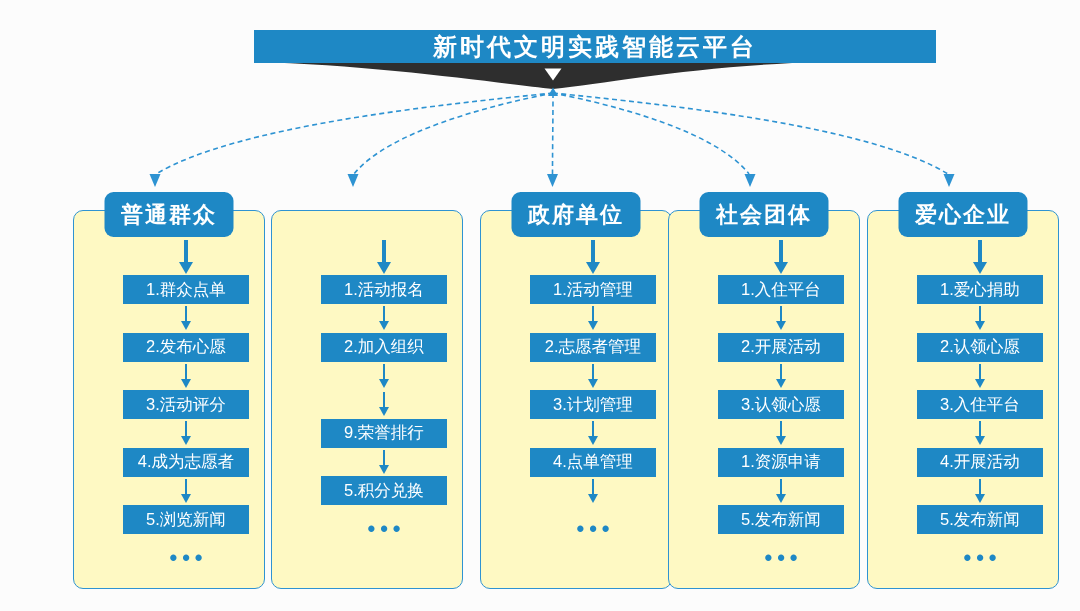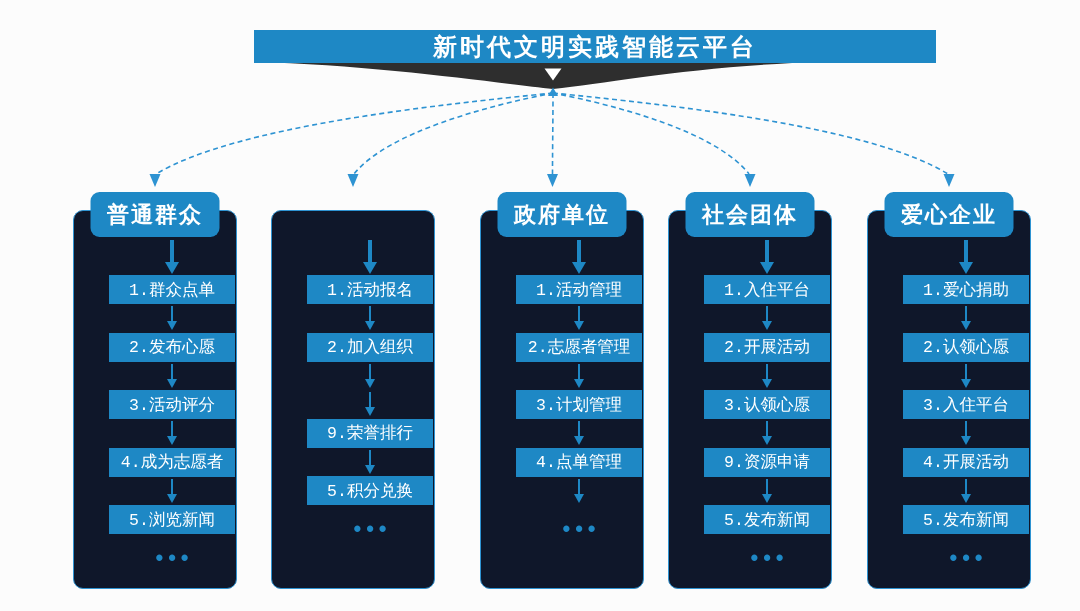--- a/index.html
+++ b/index.html
@@ -9,22 +9,22 @@
     font-family:"Liberation Sans","DejaVu Sans",sans-serif;
   }
   .overlay{position:absolute;left:0;top:0;}
   .title-bar{
     position:absolute;left:254px;top:30px;width:682px;height:33px;
     background:#1E88C5;color:#ffffff;
     font-size:24px;font-weight:bold;letter-spacing:3px;
     display:flex;align-items:center;justify-content:center;
   }
   .column{
-    position:absolute;top:210px;width:164px;height:379px;
-    border:1.6px solid #2E93D2;border-radius:10px;background:#0f172a;
+    position:absolute;top:210px;width:192px;height:379px;
+    border:1.6px solid #2E93D2;border-radius:10px;background:#fef9c3;
     box-sizing:border-box;
     padding-left:34px;
   }
   .col-header{
     position:absolute;top:-19px;left:50%;transform:translateX(-50%);
     width:129px;height:45px;background:#1E88C5;border-radius:9px;
     color:#ffffff;font-size:22px;font-weight:bold;letter-spacing:2px;
     display:flex;align-items:center;justify-content:center;
     z-index:2;
   }
@@ -37,21 +37,20 @@
   .big-arrow .stem{width:3.5px;height:22px;background:#1E88C5;}
   .big-arrow .head{width:0;height:0;border-left:7.5px solid transparent;border-right:7.5px solid transparent;border-top:12px solid #1E88C5;}
   .arrow-sm{height:28.5px;}
   .arrow-sm .stem{width:2.6px;height:15px;background:#1E88C5;}
   .arrow-sm .head{width:0;height:0;border-left:5.5px solid transparent;border-right:5.5px solid transparent;border-top:9px solid #1E88C5;}
   .item{
     width:126px;height:29px;background:#1E88C5;color:#ffffff;
     font-size:16.5px;
     display:flex;align-items:center;justify-content:center;
     white-space:nowrap;
-    font-family:Liberation Mono, monospace;
   }
   .dots{
     margin-top:13px;color:#1E88C5;font-size:22px;font-weight:bold;
     letter-spacing:5px;line-height:1;text-indent:5px;
   }
 </style>
 </head>
 <body>
 
 <svg class="overlay" width="1080" height="611" viewBox="0 0 1080 611">
@@ -186,21 +185,21 @@
     <div class="item">2.开展活动</div>
     <div class="arrow arrow-sm">
         <div class="stem"></div>
         <div class="head"></div>
       </div>
     <div class="item">3.认领心愿</div>
     <div class="arrow arrow-sm">
         <div class="stem"></div>
         <div class="head"></div>
       </div>
-    <div class="item">9.资源申请</div>
+    <div class="item">1.资源申请</div>
     <div class="arrow arrow-sm">
         <div class="stem"></div>
         <div class="head"></div>
       </div>
     <div class="item">5.发布新闻</div>
     <div class="dots">•••</div>
   </div>
 </div>
 
 <div class="column" style="left:867px">

